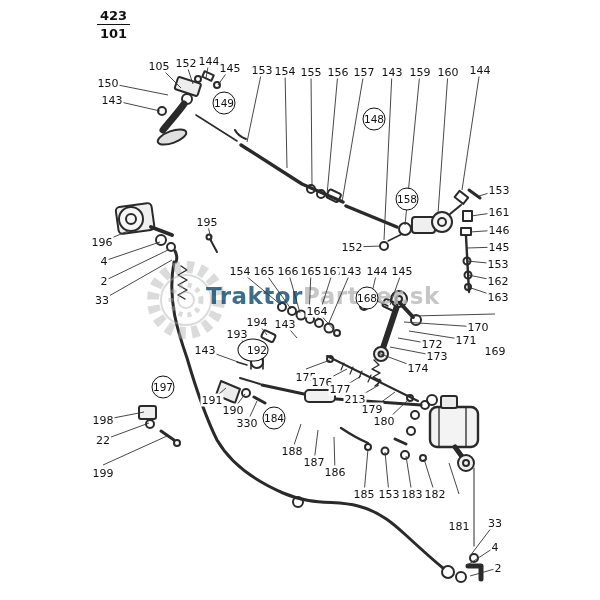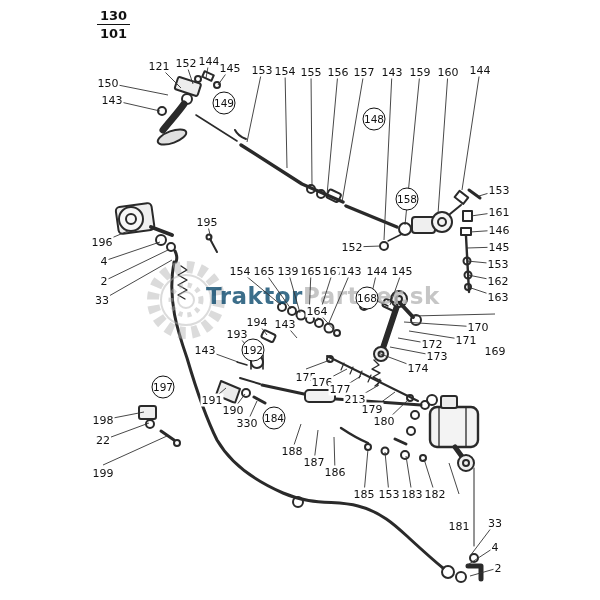--- a/index.html
+++ b/index.html
@@ -265,21 +265,21 @@
       <line x1="389" y1="494" x2="385" y2="452"></line>
       <line x1="412" y1="494" x2="406" y2="456"></line>
       <line x1="435" y1="494" x2="424" y2="459"></line>
       <line x1="459" y1="494" x2="449" y2="463"></line>
       <line x1="495" y1="523" x2="470" y2="556"></line>
       <line x1="495" y1="547" x2="466" y2="566"></line>
       <line x1="498" y1="568" x2="470" y2="576"></line>
     </svg>
 
   <div id="label-layer">
-      <div class="part-label" style="left: 159px; top: 66px;">121</div>
+      <div class="part-label" style="left: 159px; top: 66px;">105</div>
       <div class="part-label" style="left: 186px; top: 63px;">152</div>
       <div class="part-label" style="left: 209px; top: 61px;">144</div>
       <div class="part-label" style="left: 230px; top: 68px;">145</div>
       <div class="part-label" style="left: 108px; top: 83px;">150</div>
       <div class="part-label" style="left: 112px; top: 100px;">143</div>
       <div class="part-label circled" style="left: 224px; top: 103px;">149</div>
       <div class="part-label" style="left: 262px; top: 70px;">153</div>
       <div class="part-label" style="left: 285px; top: 71px;">154</div>
       <div class="part-label" style="left: 311px; top: 72px;">155</div>
       <div class="part-label" style="left: 338px; top: 72px;">156</div>
@@ -304,32 +304,32 @@
       <div class="part-label" style="left: 437px; top: 356px;">173</div>
       <div class="part-label" style="left: 418px; top: 368px;">174</div>
       <div class="part-label" style="left: 102px; top: 242px;">196</div>
       <div class="part-label" style="left: 104px; top: 261px;">4</div>
       <div class="part-label" style="left: 104px; top: 281px;">2</div>
       <div class="part-label" style="left: 102px; top: 300px;">33</div>
       <div class="part-label" style="left: 207px; top: 222px;">195</div>
       <div class="part-label" style="left: 352px; top: 247px;">152</div>
       <div class="part-label" style="left: 240px; top: 271px;">154</div>
       <div class="part-label" style="left: 264px; top: 271px;">165</div>
-      <div class="part-label" style="left: 288px; top: 271px;">139</div>
+      <div class="part-label" style="left: 288px; top: 271px;">166</div>
       <div class="part-label" style="left: 311px; top: 271px;">165</div>
       <div class="part-label" style="left: 333px; top: 271px;">167</div>
       <div class="part-label" style="left: 351px; top: 271px;">143</div>
       <div class="part-label" style="left: 377px; top: 271px;">144</div>
       <div class="part-label" style="left: 402px; top: 271px;">145</div>
       <div class="part-label circled" style="left: 367px; top: 298px;">168</div>
       <div class="part-label" style="left: 317px; top: 311px;">164</div>
       <div class="part-label" style="left: 257px; top: 322px;">194</div>
       <div class="part-label" style="left: 285px; top: 324px;">143</div>
       <div class="part-label" style="left: 237px; top: 334px;">193</div>
-      <div class="part-label circled" style="left: 253px; top: 350px;">192</div>
+      <div class="part-label circled" style="left: 253px; top: 350px; padding-left: 8px;">192</div>
       <div class="part-label" style="left: 205px; top: 350px;">143</div>
       <div class="part-label circled" style="left: 163px; top: 387px;">197</div>
       <div class="part-label" style="left: 212px; top: 400px;">191</div>
       <div class="part-label" style="left: 233px; top: 410px;">190</div>
       <div class="part-label" style="left: 247px; top: 423px;">330</div>
       <div class="part-label circled" style="left: 274px; top: 418px;">184</div>
       <div class="part-label" style="left: 103px; top: 420px;">198</div>
       <div class="part-label" style="left: 103px; top: 440px;">22</div>
       <div class="part-label" style="left: 103px; top: 465px; margin-top: 8px;">199</div>
       <div class="part-label" style="left: 306px; top: 369px; margin-top: 8px;">175</div>
@@ -345,17 +345,17 @@
       <div class="part-label" style="left: 389px; top: 494px;">153</div>
       <div class="part-label" style="left: 412px; top: 494px;">183</div>
       <div class="part-label" style="left: 435px; top: 494px;">182</div>
       <div class="part-label" style="left: 459px; top: 494px; margin-top: 32px;">181</div>
       <div class="part-label" style="left: 495px; top: 523px;">33</div>
       <div class="part-label" style="left: 495px; top: 547px;">4</div>
       <div class="part-label" style="left: 498px; top: 568px;">2</div>
     </div>
 
   <div class="page-ref">
-    <div class="ref-top">130</div>
+    <div class="ref-top">423</div>
     <div class="ref-bottom">101</div>
   </div>
 
 </div>
 
 </body></html>

